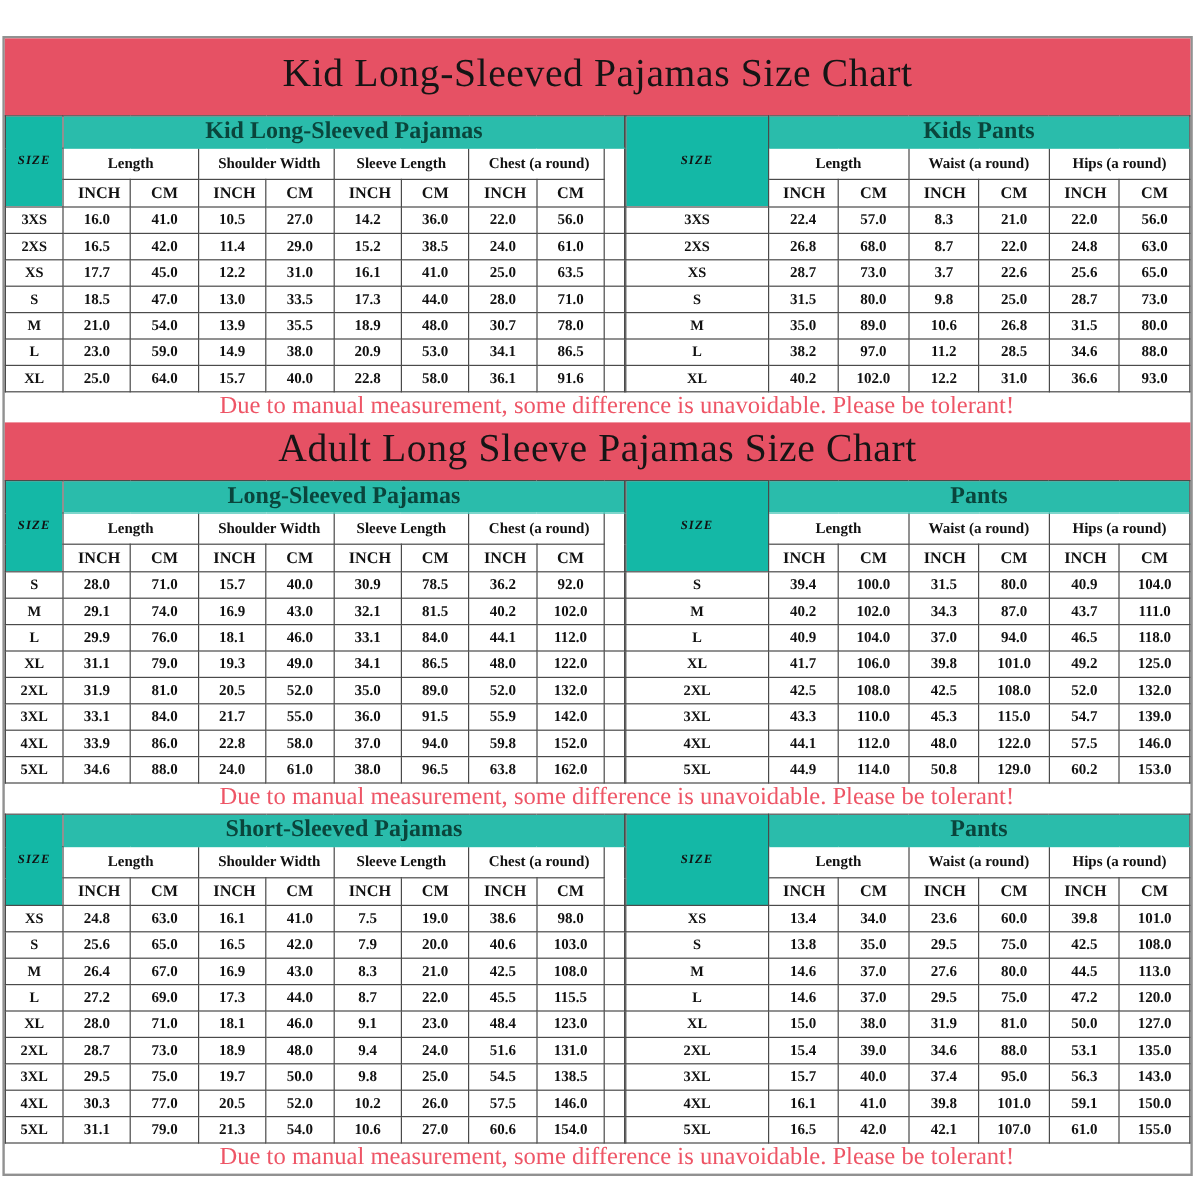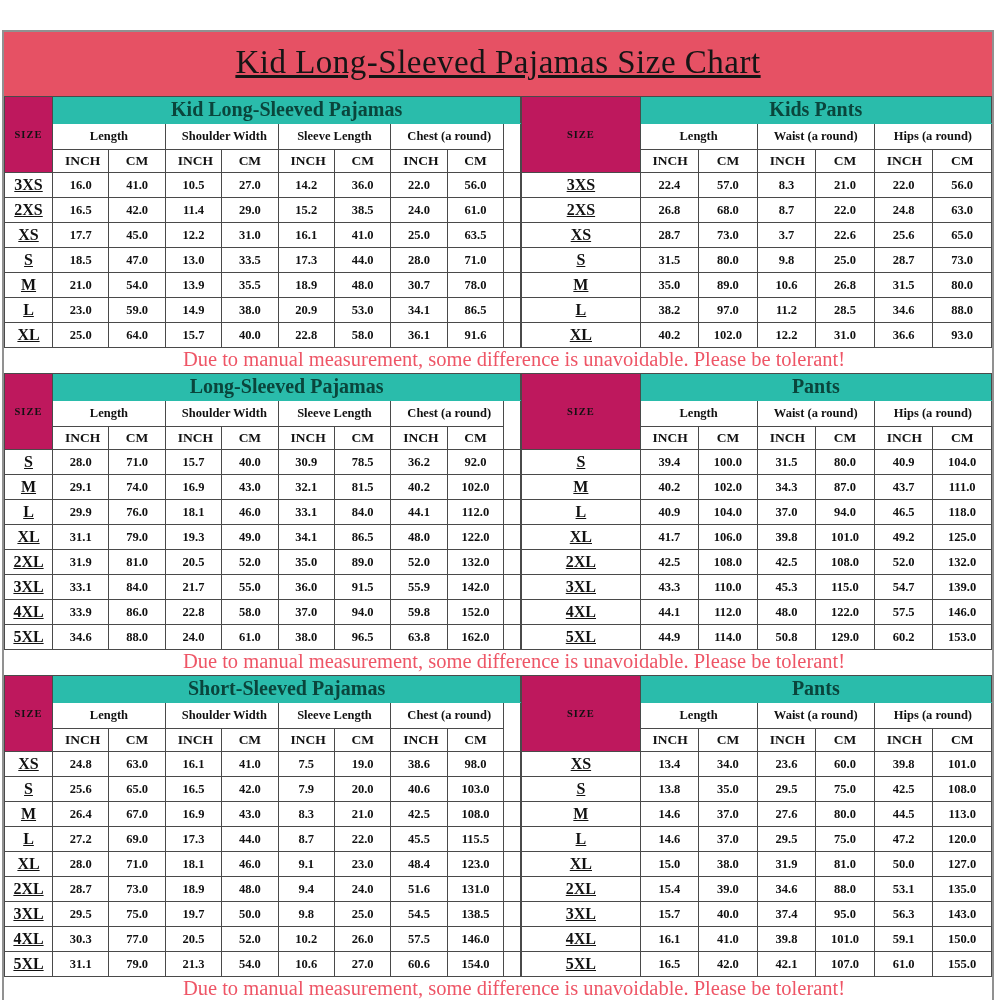--- a/index.html
+++ b/index.html
@@ -1,32 +1,32 @@
 <!DOCTYPE html>
 <html><head>
 <meta charset="utf-8">
 <style>
   html,body{margin:0;padding:0;background:#fff;}
   body{width:1000px;height:1000px;position:relative;font-family:"Liberation Serif",serif;color:#111;}
   .frame{position:absolute;top:30px;left:2px;width:988px;border:2px solid #919191;background:#fff;}
   .title{background:#e65164;color:#151515;text-align:center;font-size:33px;font-weight:normal;
-         padding:4px 0 7px;letter-spacing:0.5px;text-decoration:underline;}
+         padding:4px 0 7px;letter-spacing:0.5px;}
   .title.tall{padding:12px 0 15px;}
   .tables{display:flex;width:100%;}
   table{border-collapse:collapse;table-layout:fixed;}
   table.left{width:52.35%;}
   table.right{width:47.65%;}
   th,td{border:1px solid #4a4a4a;text-align:center;vertical-align:middle;
         font-weight:bold;overflow:hidden;white-space:nowrap;}
   .band{background:#2abcab;color:#0a453c;font-size:20px;padding:1px 0 2px;border-bottom:1px solid #2abcab;}
-  th.size-h{font-size:10.5px;letter-spacing:1px;font-weight:bold;background:#be185d;}
+  th.size-h{font-size:10.5px;letter-spacing:1px;font-weight:bold;background:#14b8a6;font-style:italic;}
   tr.groups th{font-size:12.5px;padding:5px 16px;}
   tr.units th{font-size:13.5px;padding:3px 12px;}
   tbody td{font-size:12.5px;padding:3px 0;}
-  td.size-cell{font-size:16px;text-decoration:underline;}
+  td.size-cell{font-size:12px;}
   col.c-thin{width:3.3%;}
   table.left col.c-size{width:9.3%;}
   table.left col.c-val{width:10.92%;}
   table.right col.c-size{width:25.2%;}
   table.right col.c-val{width:12.47%;}
   .note{color:#ee5566;text-align:center;font-size:20.5px;padding:0 0 3px;line-height:22px;margin-left:32px;}
 </style>
 </head>
 <body>
 
@@ -251,20 +251,21 @@
               <td>36.6</td>
               <td>93.0</td>
             </tr>
           </tbody>
       </table>
     </div>
     <div class="note">Due to manual measurement, some difference is unavoidable. Please be tolerant!</div>
   </section>
 
   <section>
+    <div class="title">Adult Long Sleeve Pajamas Size Chart</div>
     <div class="tables">
       <table class="left">
         <colgroup>
             <col class="c-size">
             <col class="c-val">
             <col class="c-val">
             <col class="c-val">
             <col class="c-val">
             <col class="c-val">
             <col class="c-val">

